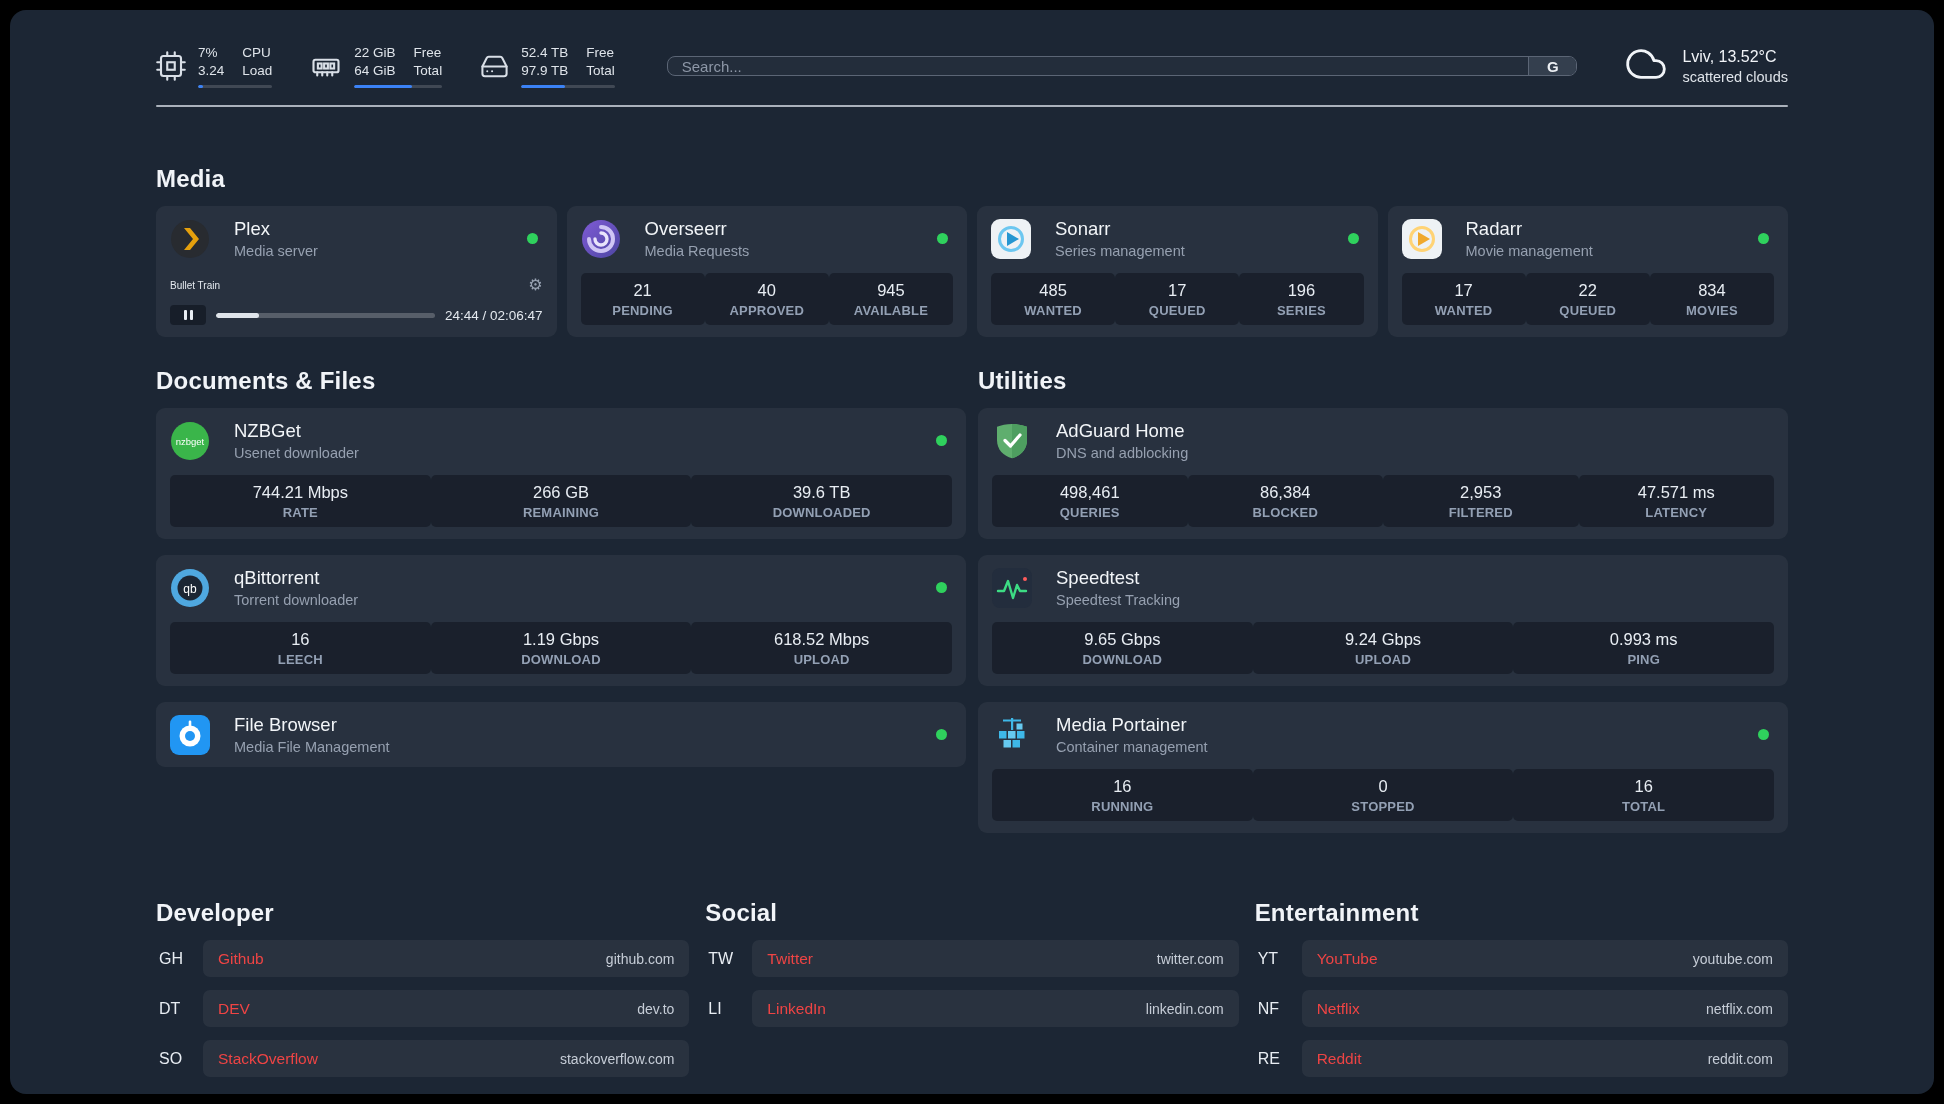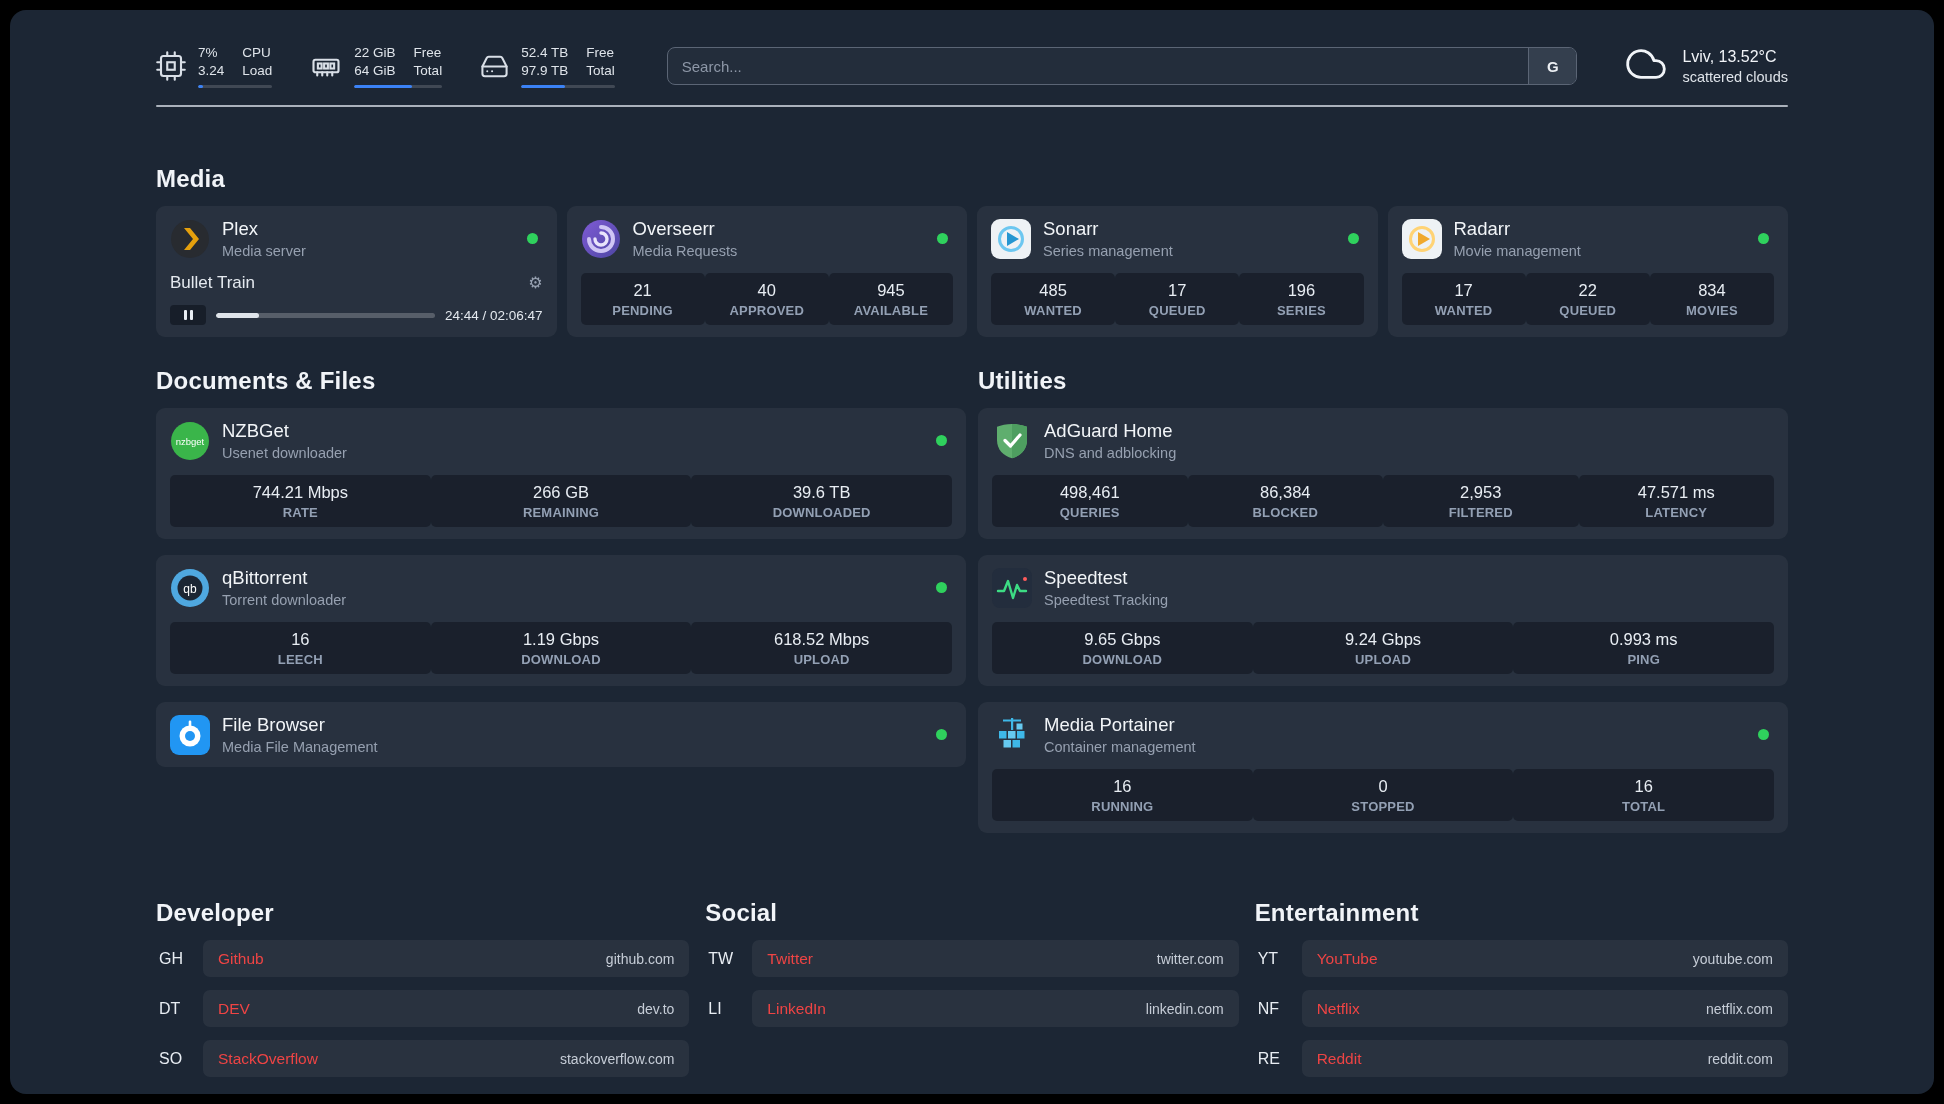--- a/index.html
+++ b/index.html
@@ -23,21 +23,21 @@
   .resource { display:flex; align-items:center; gap:12px; color:#dfe4ea; }
   .res-icon svg { display:block; }
   .res-body { display:flex; flex-direction:column; }
   .res-rows { display:flex; gap:18px; }
   .res-col { display:flex; flex-direction:column; font-size:13.5px; line-height:1.32; color:#dfe4ea; }
   .res-bar { height:3px; background:rgba(255,255,255,.16); border-radius:2px; margin-top:5px; overflow:hidden; }
   .res-fill { height:100%; background:#3b82f6; border-radius:2px; }
 
   .searchwrap { flex:1; display:flex; margin:0 46px 0 52px; }
   .search {
-    display:flex; flex:1; height:38px;
+    display:flex; flex:1; height:20px;
     border:1px solid #5b6575; border-radius:8px;
     background:#232d3b; overflow:hidden; align-items:stretch;
   }
   .search input {
     flex:1; background:transparent; border:none; outline:none;
     color:#e4e9ef; font-size:15px; padding:0 14px; font-family:inherit;
   }
   .search input::placeholder { color:#8d97a7; }
   .provider-btn {
     width:48px; border:none; border-left:1px solid #5b6575;
@@ -57,40 +57,40 @@
   .section-media { margin-top:58px; }
   .grid4 { display:grid; grid-template-columns:repeat(4,1fr); gap:10px; }
 
   .card {
     background:rgba(255,255,255,.055);
     border-radius:9px;
     padding:12px 14px;
   }
   .svc-card { min-height:131px; display:flex; flex-direction:column; justify-content:space-between; }
 
-  .card-header { display:flex; align-items:center; gap:12px; }
+  .card-header { display:flex; align-items:center; gap:24px; }
   .svc-icon { width:40px; height:40px; flex:none; display:flex; }
   .svc-icon svg { width:100%; height:100%; display:block; }
   .svc-titles { display:flex; flex-direction:column; }
   .svc-name { font-size:18.5px; font-weight:500; color:#f2f5f8; }
   .svc-sub { font-size:14.5px; color:#96a0b0; margin-top:3px; }
   .dot { width:11px; height:11px; border-radius:50%; background:#2fd15d; margin-left:auto; margin-right:5px; flex:none; }
 
   .stats { display:flex; margin-top:12px; }
   .stat {
     flex:1; background:rgba(9,14,23,.45); border-radius:5px;
     text-align:center; padding:8px 3px 7px;
   }
   .stat-value { font-size:16.5px; color:#e8edf3; }
   .stat-label { font-size:13px; font-weight:700; color:#93a0b4; margin-top:3px; letter-spacing:.2px; }
 
   
   .player { margin-top:4px; }
   .player-top { display:flex; align-items:center; justify-content:space-between; }
-  .player-title { font-size:17px; color:#e4e9ef; }
+  .player-title { font-size:10px; color:#e4e9ef; }
   .gear { color:#97a1b1; font-size:16px; cursor:pointer; font-family:"DejaVu Sans", sans-serif; line-height:1; }
   .player-bottom { display:flex; align-items:center; gap:10px; margin-top:12px; }
   .pause-btn {
     width:36px; height:20px; border-radius:4px; border:none;
     background:rgba(9,14,23,.55); display:flex; align-items:center;
     justify-content:center; gap:3px; cursor:pointer; flex:none;
   }
   .pbar { width:3px; height:10px; background:#e8edf3; border-radius:1px; display:block; }
   .track { flex:1; height:5px; background:rgba(255,255,255,.22); border-radius:3px; overflow:hidden; }
   .fill { height:100%; background:#dfe4ea; border-radius:3px; }

